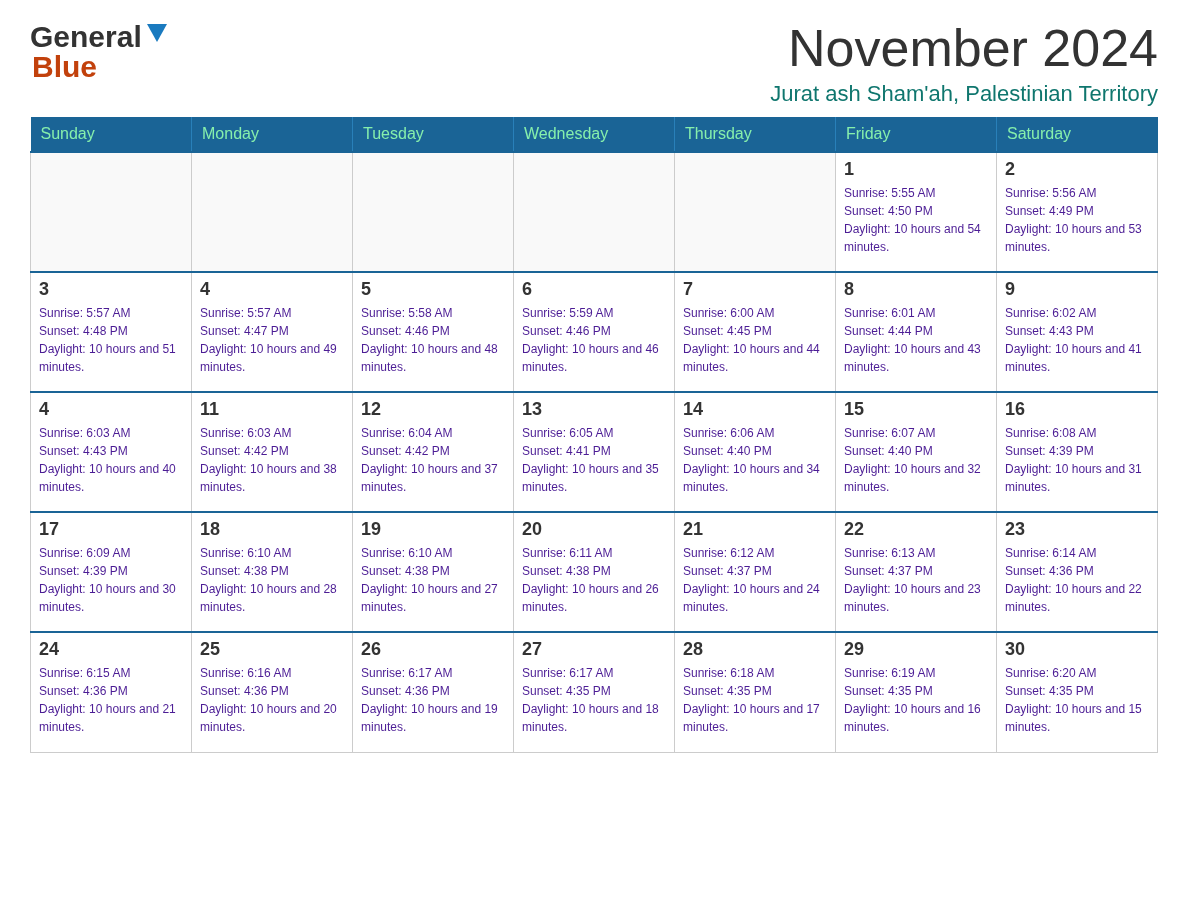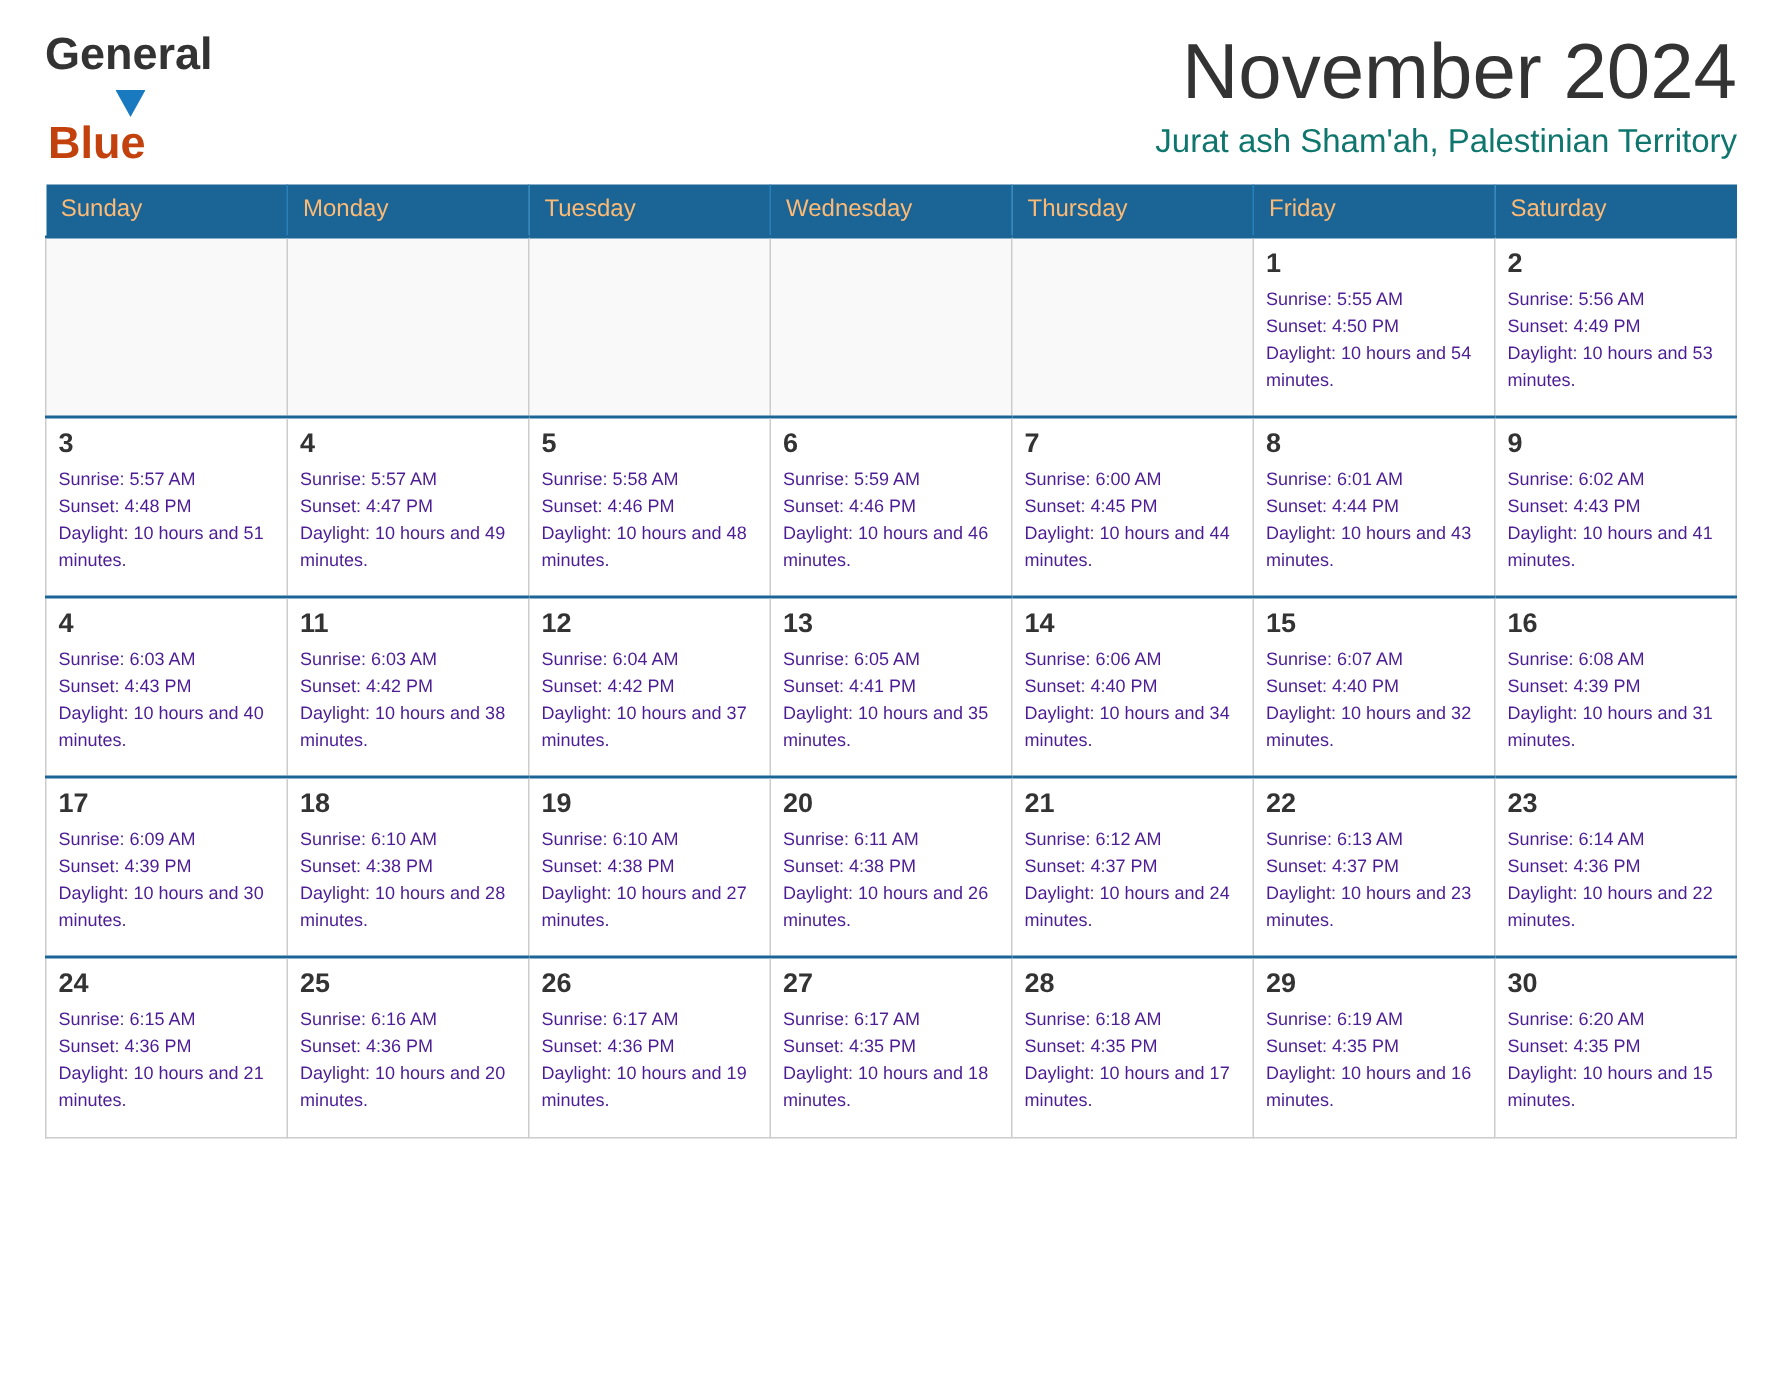--- a/index.html
+++ b/index.html
@@ -36,21 +36,21 @@
       color: #0f766e;
       margin-top: 4px;
     }
     .calendar-table {
       width: 100%;
       border-collapse: collapse;
       margin-top: 10px;
     }
     .calendar-table th {
       background-color: #1a6496;
-      color: #fdba74;
+      color: #86efac;
       padding: 8px 10px;
       text-align: left;
       font-size: 16px;
       font-weight: normal;
       border-right: 1px solid #2980b9;
     }
     .calendar-table th:last-child {
       border-right: none;
     }
     .calendar-table td {
@@ -75,23 +75,22 @@
       font-size: 12px;
       color: #4c1d95;
       line-height: 1.5;
     }
     .empty-cell {
       background: #f9f9f9;
     }
     
     .logo-wrapper {
       display: flex;
-      align-items: center;
+      align-items: flex-start;
       gap: 2px;
-      flex-direction: column;
     }
   </style>
 </head>
 <body>
 
 <div class="header-area">
   <div class="logo">
     <div class="logo-wrapper">
       <span style="font-size:30px;font-weight:bold;color:#333;">General</span>
       <span style="display:inline-block;margin-left:3px;margin-top:4px;">

